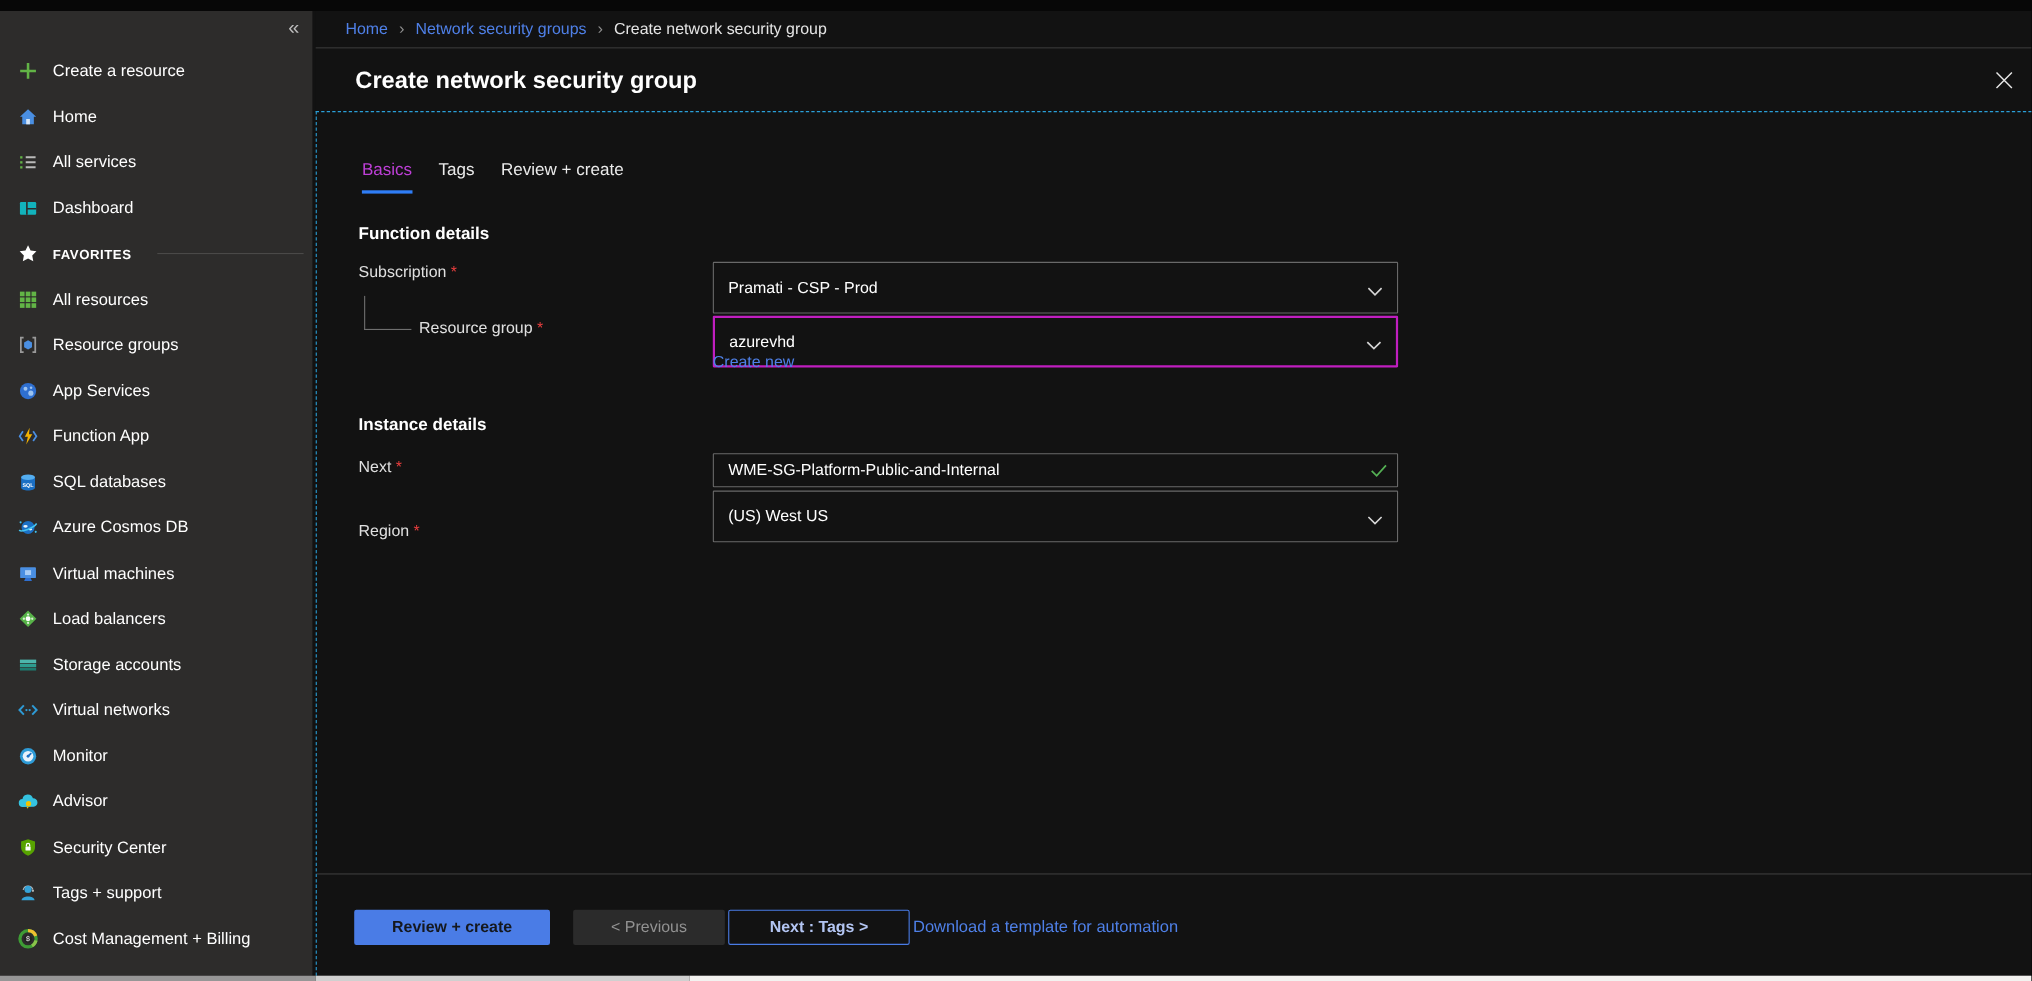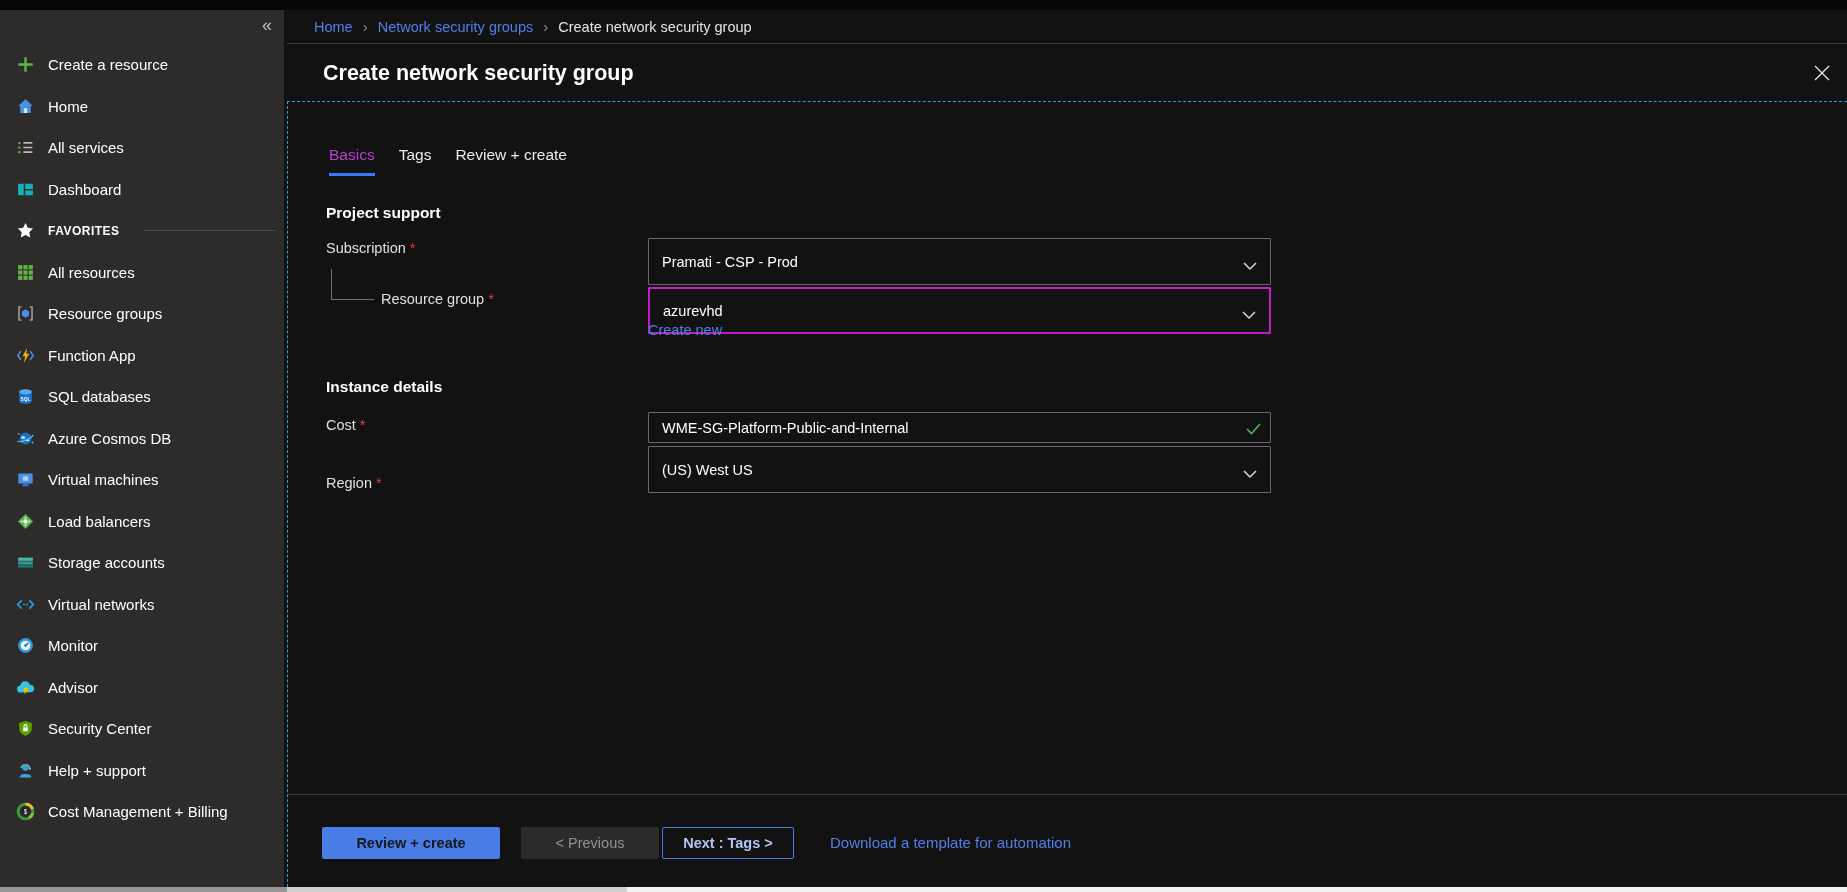--- a/index.html
+++ b/index.html
@@ -57,21 +57,21 @@
     color:#fff;font-size:14.5px;font-family:"Liberation Sans",sans-serif;padding:0 36px 0 13px;border-radius:1px;outline:none;}
   .valid-check{position:absolute;right:10px;top:9px;}
   .inline-link{position:absolute;font-size:14.5px;font-weight:500;color:var(--c-accent-blue,#4f80e8);cursor:pointer;}
 
   
   .footer-divider{position:absolute;left:0;right:0;top:692px;height:1px;background:#3c3c3c;}
   .btn{position:absolute;top:725px;height:32px;border-radius:2px;font-size:14.5px;font-family:"Liberation Sans",sans-serif;
     display:flex;align-items:center;justify-content:center;cursor:pointer;box-sizing:border-box;border:none;}
   .btn-primary{left:34px;width:178px;background:var(--c-primary-button-blue,#4a7ce6);color:#15181e;font-weight:700;}
   .btn-secondary{left:233px;width:138px;background:#2b2b2b;color:#929292;}
-  .btn-outline{left:374px;width:132px;background:transparent;border:1px solid var(--c-primary-button-blue,#4a7ce6);color:#b3c5f2;font-weight:600;}
+  .btn-outline{left:374px;width:165px;background:transparent;border:1px solid var(--c-primary-button-blue,#4a7ce6);color:#b3c5f2;font-weight:600;}
   .footer-link{position:absolute;left:542px;top:725px;line-height:32px;font-size:15px;
     color:var(--c-accent-blue,#4f80e8);cursor:pointer;}
 
   
   .bottom-strip{position:absolute;bottom:0;left:0;width:100%;height:5px;}
   .bottom-strip .seg1{position:absolute;left:0;width:287px;top:0;bottom:0;background:#969696;}
   .bottom-strip .seg2{position:absolute;left:287px;width:340px;top:0;bottom:0;background:#d0d0d0;}
   .bottom-strip .seg3{position:absolute;left:627px;right:0;top:0;bottom:0;background:#f3f2f0;}
 </style>
 </head>
@@ -155,20 +155,31 @@
             <svg viewBox="0 0 18 18" width="19" height="19">
               <path d="M5.2 2.8H2.8V15.2H5.2M12.8 2.8H15.2V15.2H12.8" stroke="#9a9a9a" stroke-width="1.5" fill="none"></path>
               <path d="M9 5 12.4 7v4L9 13 5.6 11V7Z" fill="#4a8fe2"></path>
             </svg>
           </span>
     <span class="nav-label">Resource groups</span>
   </li>
         <li class="nav-item">
     <span class="nav-icon">
             <svg viewBox="0 0 18 18" width="19" height="19">
+              <circle cx="9" cy="9" r="7" fill="#2e6fd0"></circle>
+              <circle cx="6.8" cy="7" r="1.7" fill="#9cc3f0"></circle>
+              <circle cx="11.4" cy="10.8" r="2.2" fill="#9cc3f0"></circle>
+              <circle cx="11.6" cy="6.2" r="1.1" fill="#9cc3f0"></circle>
+            </svg>
+          </span>
+    <span class="nav-label">App Services</span>
+  </li>
+        <li class="nav-item">
+    <span class="nav-icon">
+            <svg viewBox="0 0 18 18" width="19" height="19">
               <path d="M4.6 4.8 1.8 9l2.8 4.2M13.4 4.8 16.2 9l-2.8 4.2" stroke="#4a8fe2" stroke-width="1.5" fill="none"></path>
               <path d="M10.4 1.8 6.2 9.6h2.6L7.4 16.2 12.6 7.4H9.8Z" fill="#f2b102"></path>
             </svg>
           </span>
     <span class="nav-label">Function App</span>
   </li>
         <li class="nav-item">
     <span class="nav-icon">
             <svg viewBox="0 0 18 18" width="19" height="19">
               <path d="M3 4.6v8.8c0 1.5 2.7 2.6 6 2.6s6-1.1 6-2.6V4.6" fill="#1b6fc4"></path>
@@ -267,21 +278,21 @@
   </li>
         <li class="nav-item">
     <span class="nav-icon">
             <svg viewBox="0 0 18 18" width="19" height="19">
               <path d="M4.8 6.6a4.4 4.4 0 0 1 8.4-.2" stroke="#b5b5b5" stroke-width="1.1" fill="none"></path>
               <circle cx="13.2" cy="7.4" r="1" fill="#b5b5b5"></circle>
               <circle cx="9" cy="6.2" r="3.1" fill="#35a3d8"></circle>
               <path d="M3.4 15.6c0-4.4 11.2-4.4 11.2 0Z" fill="#35a3d8"></path>
             </svg>
           </span>
-    <span class="nav-label">Help + support</span>
+    <span class="nav-label">Tags + support</span>
   </li>
         <li class="nav-item">
     <span class="nav-icon">
             <svg viewBox="0 0 18 18" width="19" height="19">
               <circle cx="9" cy="9" r="7" fill="none" stroke="#3e9c35" stroke-width="2.8"></circle>
               <path d="M9 2a7 7 0 0 1 6.6 4.6" stroke="#f0c030" stroke-width="2.8" fill="none"></path>
               <path d="M15.8 10.4a7 7 0 0 1-3.4 4.6" stroke="#8bc34a" stroke-width="2.8" fill="none"></path>
               <circle cx="9" cy="9" r="3.4" fill="#222"></circle>
               <text x="9" y="11.2" text-anchor="middle" font-size="6" fill="#fff">$</text>
             </svg>
@@ -311,21 +322,21 @@
     </div>
 
     <div class="panel">
 
       <div class="tabs">
         <div class="tab active">Basics</div>
         <div class="tab">Tags</div>
         <div class="tab">Review + create</div>
       </div>
 
-      <div class="section-h" style="top:102px;">Project support</div>
+      <div class="section-h" style="top:102px;">Function details</div>
 
       <div class="form-label" style="top:137px;">
         <span>Subscription</span><span class="req">*</span>
       </div>
       <div class="field" style="top:136px;">
         <span>Pramati - CSP - Prod</span>
         <span class="chev">
           <svg width="14" height="9" viewBox="0 0 14 9">
               <path d="M1 1 L7 7 L13 1" stroke="#d6d6d6" stroke-width="1.5" fill="none"></path>
             </svg>
@@ -342,21 +353,21 @@
           <svg width="14" height="9" viewBox="0 0 14 9">
               <path d="M1 1 L7 7 L13 1" stroke="#d6d6d6" stroke-width="1.5" fill="none"></path>
             </svg>
         </span>
       </div>
       <div class="inline-link" style="left:360px;top:220px;">Create new</div>
 
       <div class="section-h" style="top:276px;">Instance details</div>
 
       <div class="form-label" style="top:314px;">
-        <span>Cost</span><span class="req">*</span>
+        <span>Next</span><span class="req">*</span>
       </div>
       <div class="field-wrap" style="top:310px;border-radius:11px;">
         <input class="text-input" type="text" value="WME-SG-Platform-Public-and-Internal" style="">
         <span class="valid-check">
           <svg width="15" height="12" viewBox="0 0 15 12">
               <path d="M1 6 L5.5 10.5 L14 1" stroke="#54b054" stroke-width="1.6" fill="none"></path>
             </svg>
         </span>
       </div>
 

